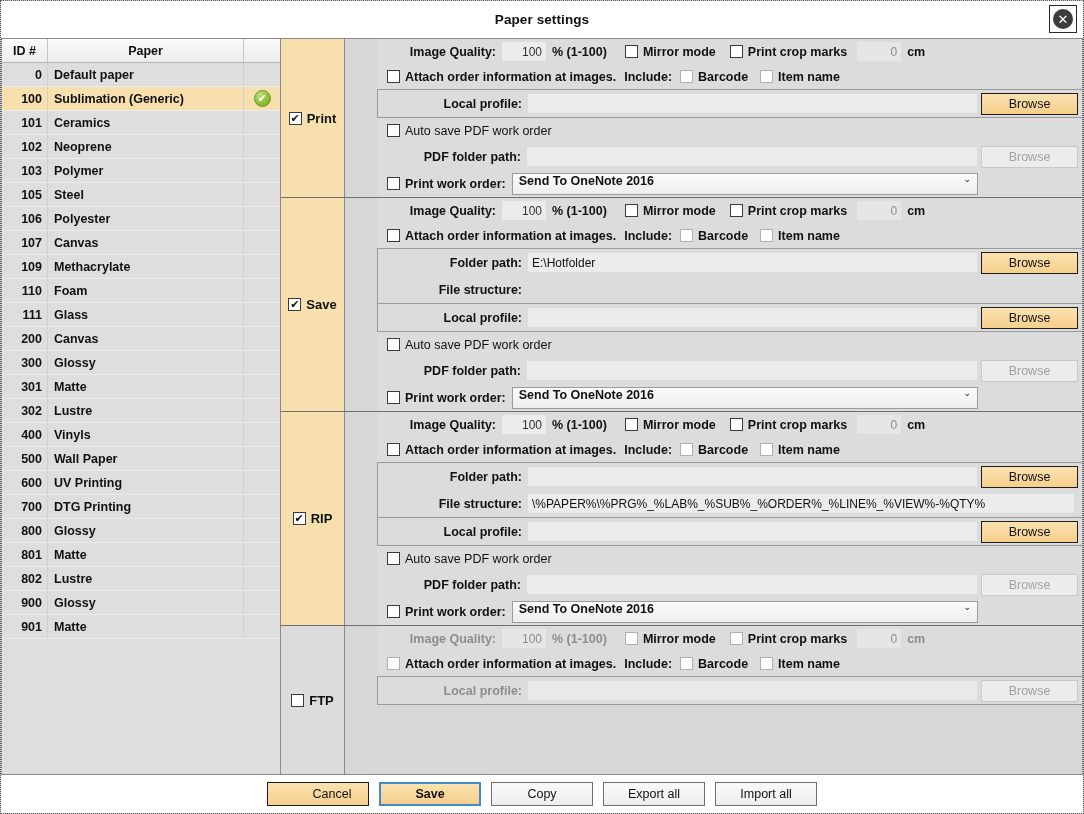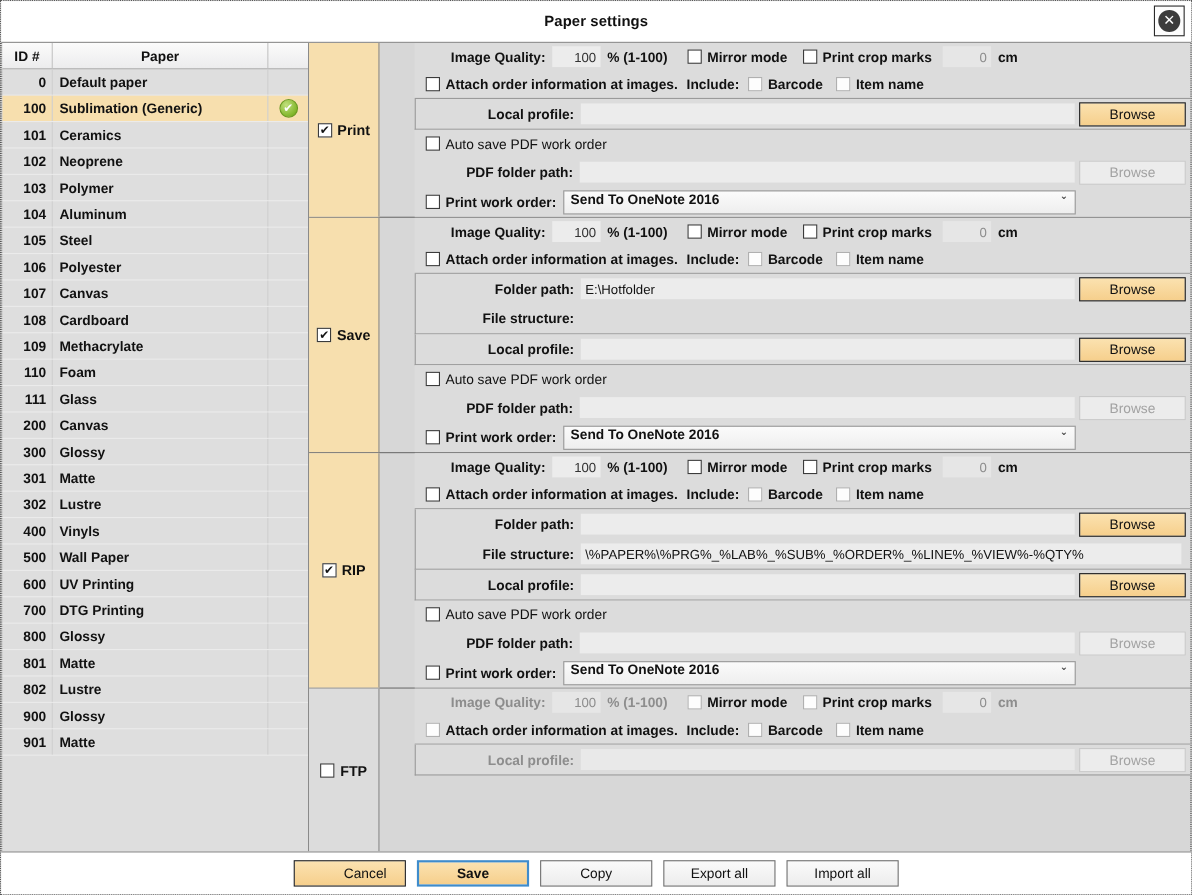--- a/index.html
+++ b/index.html
@@ -267,42 +267,32 @@
             <div class="rc-id">102</div>
             <div class="rc-name">Neoprene</div>
             <div class="rc-flag"></div>
           </div>
           <div class="row">
             <div class="rc-id">103</div>
             <div class="rc-name">Polymer</div>
             <div class="rc-flag"></div>
           </div>
           <div class="row">
-            <div class="rc-id">104</div>
-            <div class="rc-name">Aluminum</div>
-            <div class="rc-flag"></div>
-          </div>
-          <div class="row">
             <div class="rc-id">105</div>
             <div class="rc-name">Steel</div>
             <div class="rc-flag"></div>
           </div>
           <div class="row">
             <div class="rc-id">106</div>
             <div class="rc-name">Polyester</div>
             <div class="rc-flag"></div>
           </div>
           <div class="row">
             <div class="rc-id">107</div>
             <div class="rc-name">Canvas</div>
-            <div class="rc-flag"></div>
-          </div>
-          <div class="row">
-            <div class="rc-id">108</div>
-            <div class="rc-name">Cardboard</div>
             <div class="rc-flag"></div>
           </div>
           <div class="row">
             <div class="rc-id">109</div>
             <div class="rc-name">Methacrylate</div>
             <div class="rc-flag"></div>
           </div>
           <div class="row">
             <div class="rc-id">110</div>
             <div class="rc-name">Foam</div>

